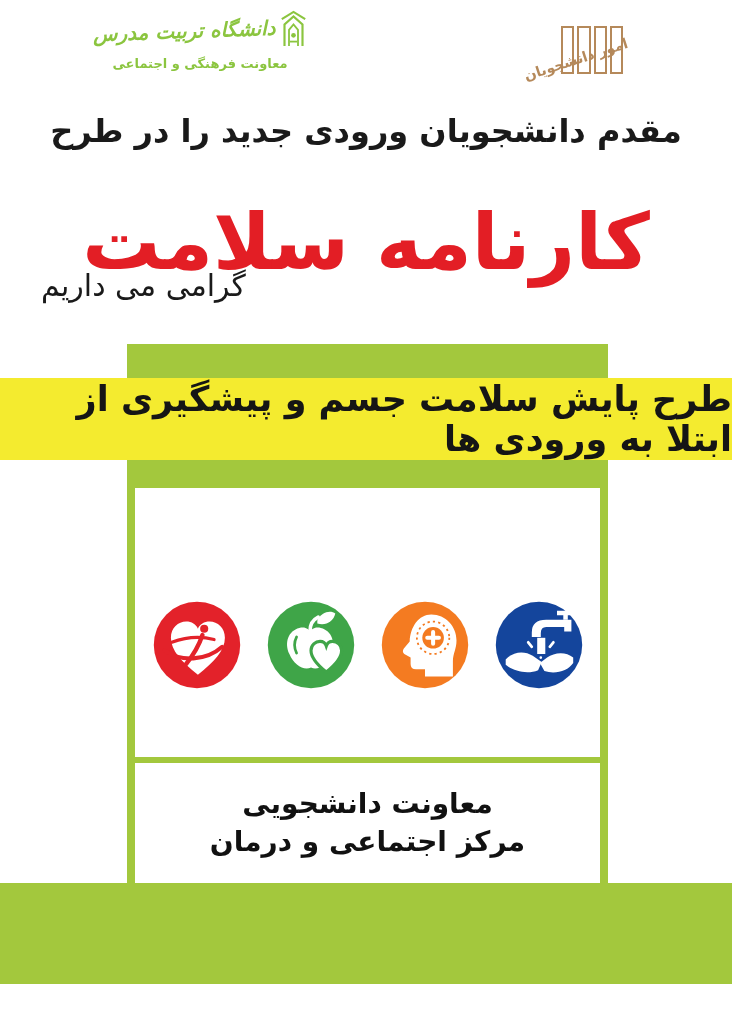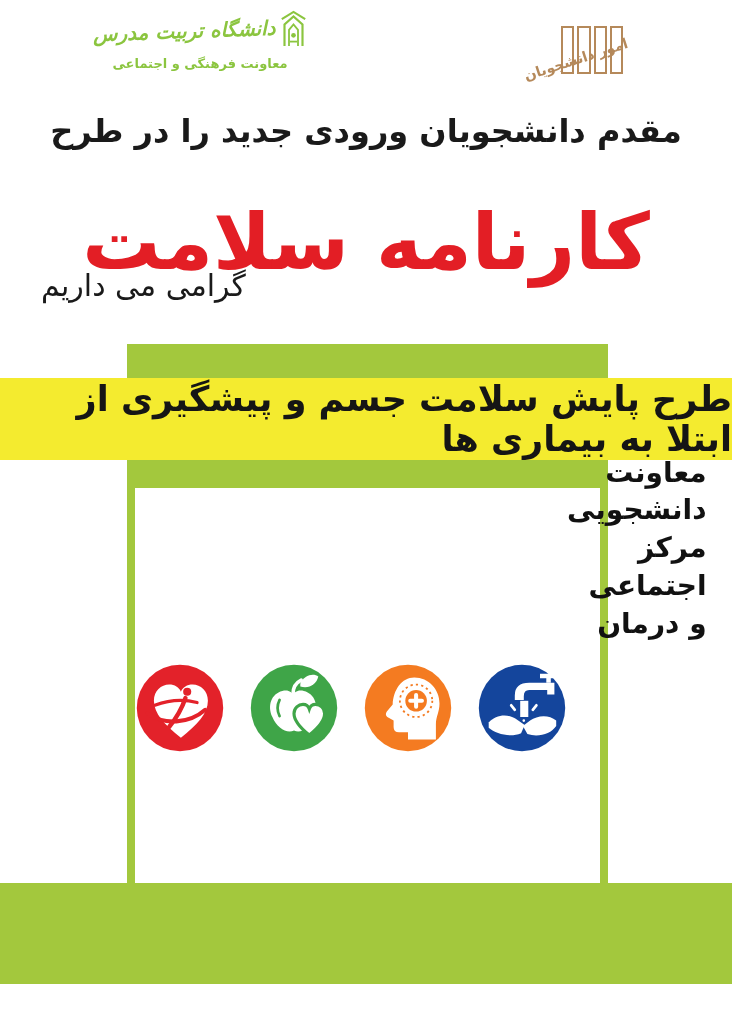--- a/index.html
+++ b/index.html
@@ -45,21 +45,21 @@
   .yellow-banner {
     position:absolute; left:0; top:378px; width:732px; height:82px; background:#f4eb2f;
     display:flex; align-items:center; justify-content:center;
     font-size:35px; font-weight:bold; color:#151515; direction:rtl;
   }
 
   
   .green-container { position:absolute; left:127px; top:460px; width:481px; height:423px; background:#a3c83d; }
   .card {
     position:absolute; left:8px; right:8px; top:28px; bottom:0; background:#ffffff;
-    display:flex; flex-direction:row;
+    display:flex; flex-direction:column;justify-content:center;
   }
   .icons-row { flex:1; display:flex; align-items:center; justify-content:center; gap:24px; padding-top:45px; }
   .health-icon { width:90px; height:90px; display:block; }
   .card-divider { height:6px; background:#a3c83d; }
   .card-footer {
     height:120px; display:flex; flex-direction:column; align-items:center; justify-content:center;
     direction:rtl; font-weight:bold; font-size:28px; color:#111; line-height:1.35;
   }
 
   .bottom-band { position:absolute; left:0; top:883px; width:732px; height:101px; background:#a3c83d; }
@@ -94,21 +94,21 @@
     </div>
     <div class="seal-text">امور دانشجویان</div>
   </div>
 
   <div class="headline-line1">مقدم دانشجویان ورودی جدید را در طرح</div>
   <div class="headline-title">کارنامه سلامت</div>
   <div class="headline-line2">گرامی می داریم</div>
 
   <div class="green-bar-top"></div>
   <div class="yellow-banner">
-    <span>طرح پایش سلامت جسم و پیشگیری از ابتلا به بیماری ها</span>
+    <span>طرح پایش سلامت جسم و پیشگیری از ابتلا به ورودی ها</span>
   </div>
 
   <div class="green-container">
     <div class="card">
 
       <div class="icons-row">
 
         <svg class="health-icon" viewBox="0 0 100 100">
           <circle cx="50" cy="50" r="48" fill="#e3222a"></circle>
           <path fill="#ffffff" d="M51 83 C33 69 21 56 21 42 C21 31 29 24 38 24 C44 24 49 27 51 32 C53 27 58 24 64 24 C73 24 81 31 81 42 C81 56 69 69 51 83 Z"></path>

